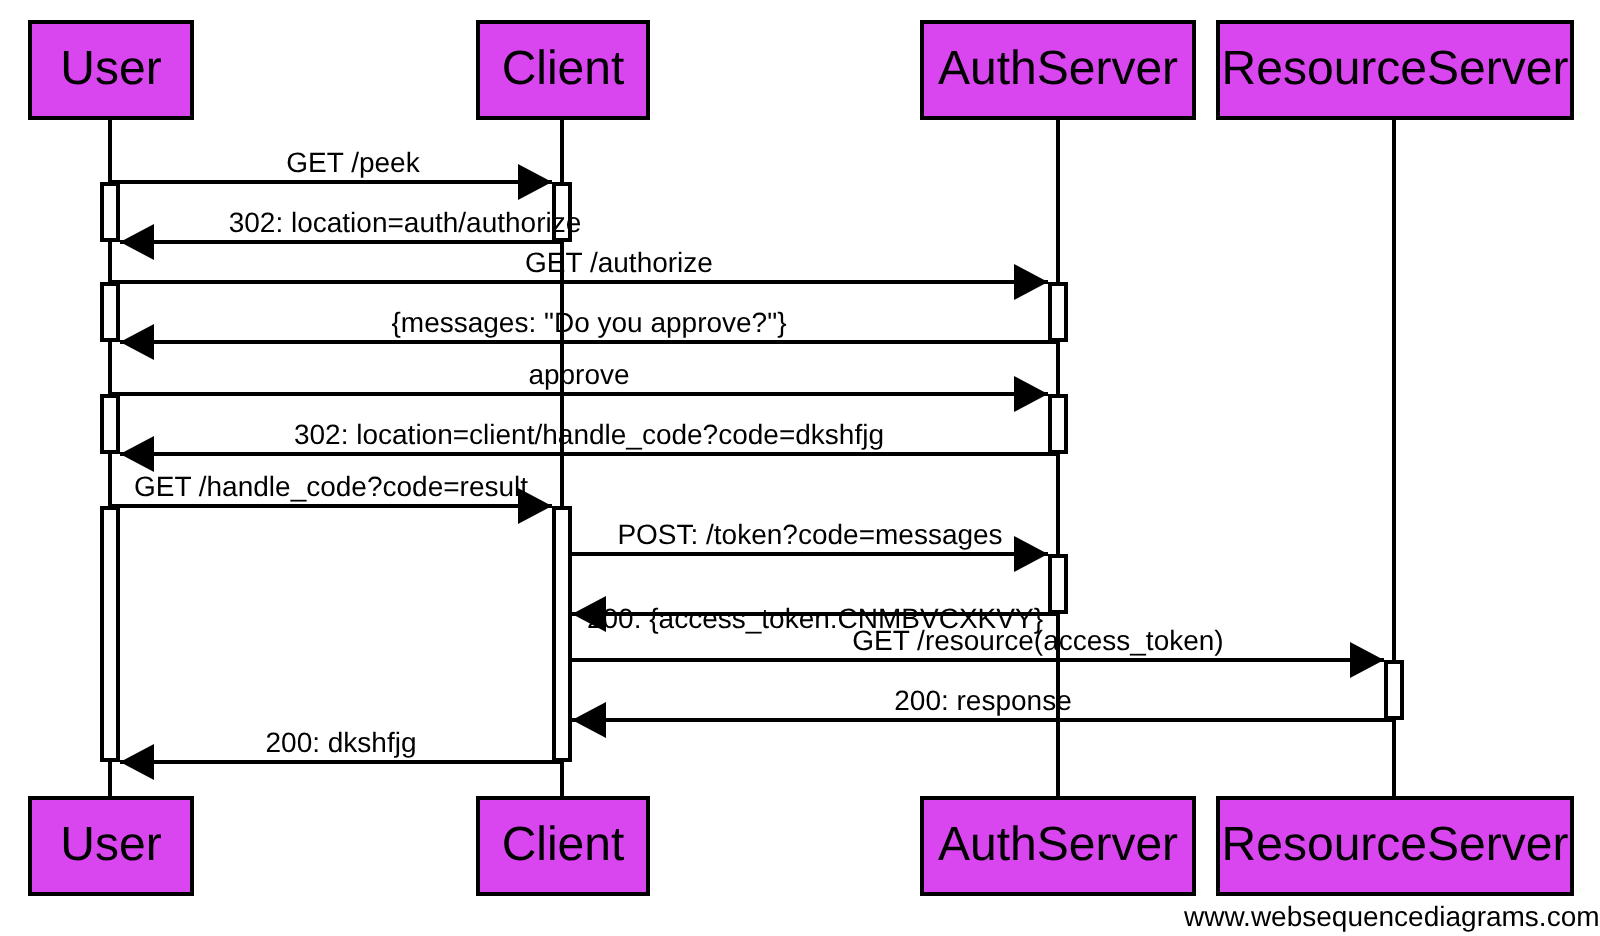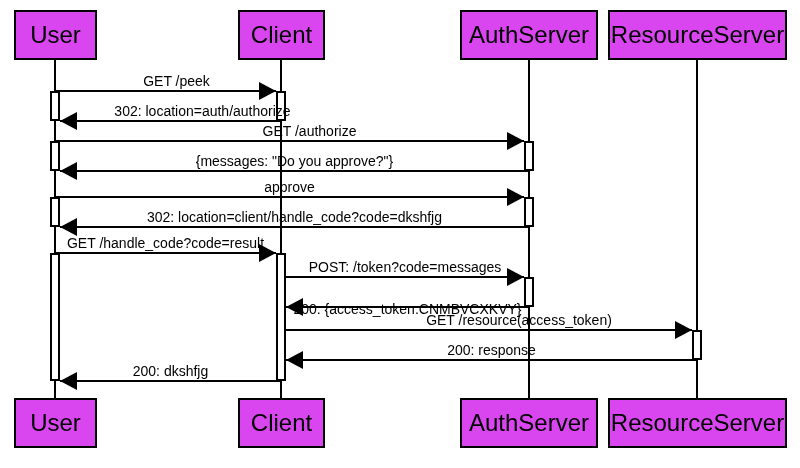--- a/index.html
+++ b/index.html
@@ -146,13 +146,14 @@
     <div class="arrowhead left" style="top: 372px; left: 60px;"></div>
     <div class="msg-label" style="left: 60px; width: 221px; top: 364px;">200: dkshfjg</div>
     <div class="participant" style="left: 14px; width: 83px; height: 50px; top: 10px;">User</div>
     <div class="participant" style="left: 14px; width: 83px; height: 50px; top: 398px;">User</div>
     <div class="participant" style="left: 238px; width: 87px; height: 50px; top: 10px;">Client</div>
     <div class="participant" style="left: 238px; width: 87px; height: 50px; top: 398px;">Client</div>
     <div class="participant" style="left: 460px; width: 138px; height: 50px; top: 10px;">AuthServer</div>
     <div class="participant" style="left: 460px; width: 138px; height: 50px; top: 398px;">AuthServer</div>
     <div class="participant" style="left: 608px; width: 179px; height: 50px; top: 10px;">ResourceServer</div>
     <div class="participant" style="left: 608px; width: 179px; height: 50px; top: 398px;">ResourceServer</div>
+    <div id="watermark" style="left: 592px; top: 450px;">www.websequencediagrams.com</div>
   </div>
 
 </body></html>

